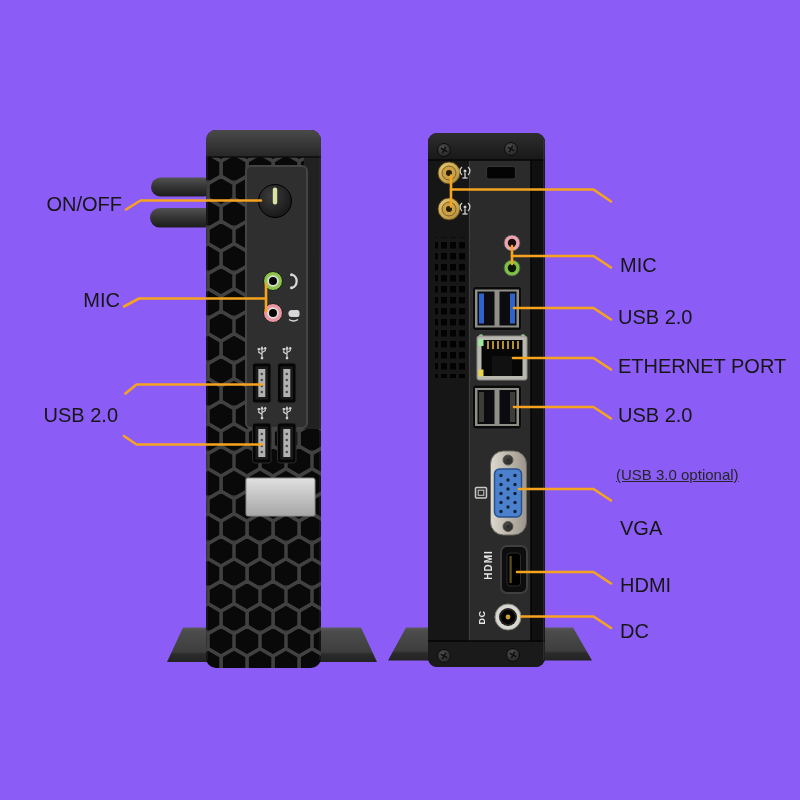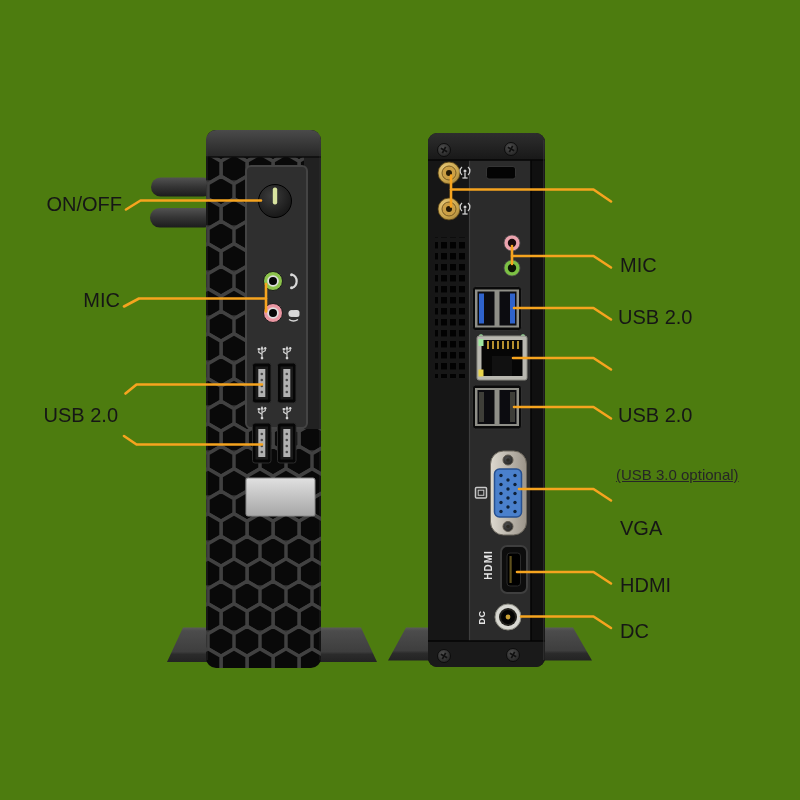--- a/index.html
+++ b/index.html
@@ -1,16 +1,16 @@
 <!DOCTYPE html>
 <html><head>
 <meta charset="utf-8">
 <style>
   html,body{margin:0;padding:0;background:#ffffff;}
-  .stage{position:relative;width:800px;height:800px;background:#4d7c0f;overflow:hidden;
+  .stage{position:relative;width:800px;height:800px;background:#8b5cf6;overflow:hidden;
          font-family:"Liberation Sans",sans-serif;}
   .art{position:absolute;left:0;top:0;}
   .lbl{position:absolute;font-size:20px;line-height:24px;color:#161616;white-space:nowrap;}
   .lbl.ra{text-align:right;}
   .note{position:absolute;font-size:15px;line-height:18px;color:#262626;white-space:nowrap;}
   .printed{position:absolute;color:#e6e6e6;font-weight:bold;text-align:center;
            transform:rotate(-90deg);letter-spacing:1px;}
   .printed.hdmi{font-size:10px;width:50px;height:12px;left:464px;top:559px;}
   .printed.dc{font-size:9px;width:24px;height:11px;left:470px;top:612px;letter-spacing:0.5px;}
 </style>
@@ -314,20 +314,21 @@
     <polyline points="521,616.5 593.5,616.5 611,628"></polyline>
   </g>
 </svg>
 
 <div class="lbl ra" style="right:678px;top:192px;">ON/OFF</div>
 <div class="lbl ra" style="right:680px;top:288px;">MIC</div>
 <div class="lbl ra" style="right:682px;top:403px;">USB 2.0</div>
 
 <div class="lbl" style="left:620px;top:253px;">MIC</div>
 <div class="lbl" style="left:618px;top:305px;">USB 2.0</div>
+<div class="lbl" style="left:618px;top:354px;">ETHERNET PORT</div>
 <div class="lbl" style="left:618px;top:403px;">USB 2.0</div>
 <div class="note" style="left:616px;top:466px;text-decoration:underline;">(USB 3.0 optional)</div>
 <div class="lbl" style="left:620px;top:516px;">VGA</div>
 <div class="lbl" style="left:620px;top:573px;">HDMI</div>
 <div class="lbl" style="left:620px;top:619px;">DC</div>
 
 <div class="printed hdmi">HDMI</div>
 <div class="printed dc">DC</div>
 
 </div>

